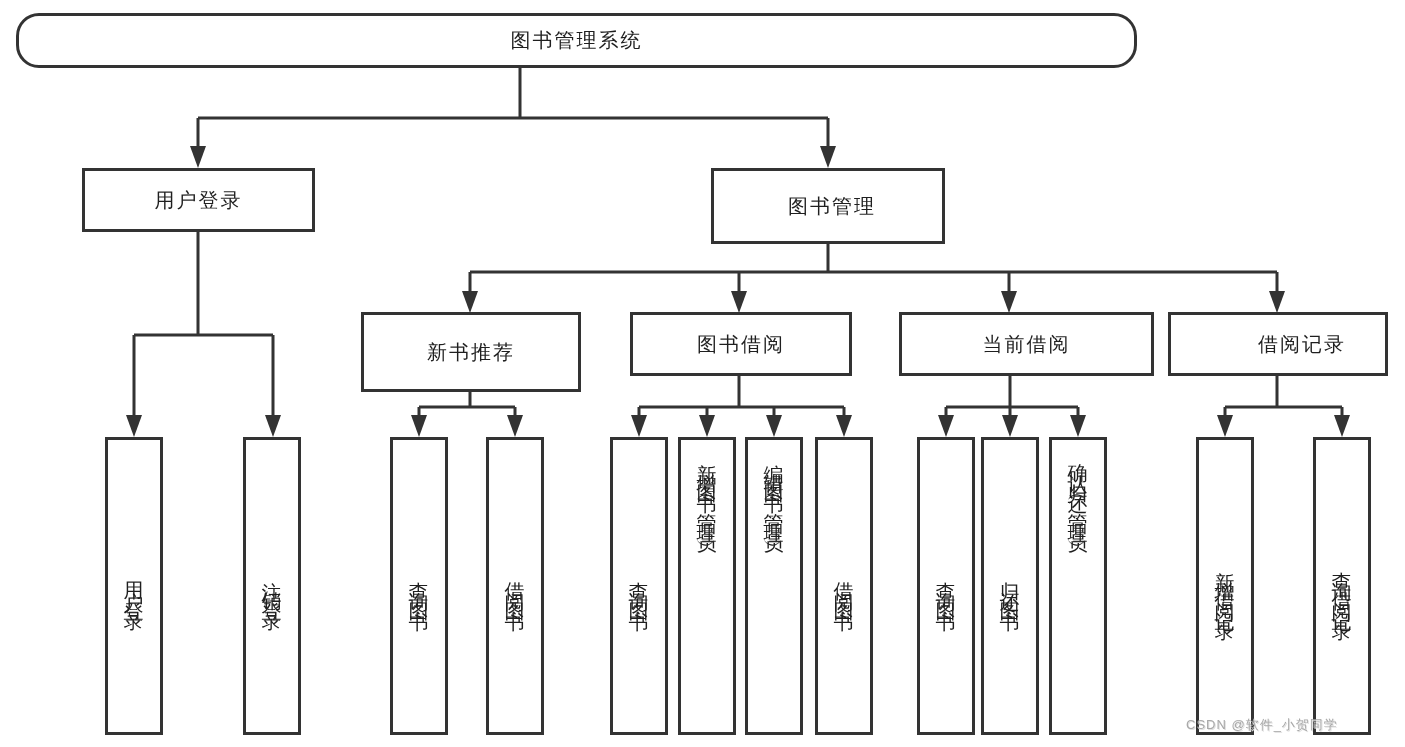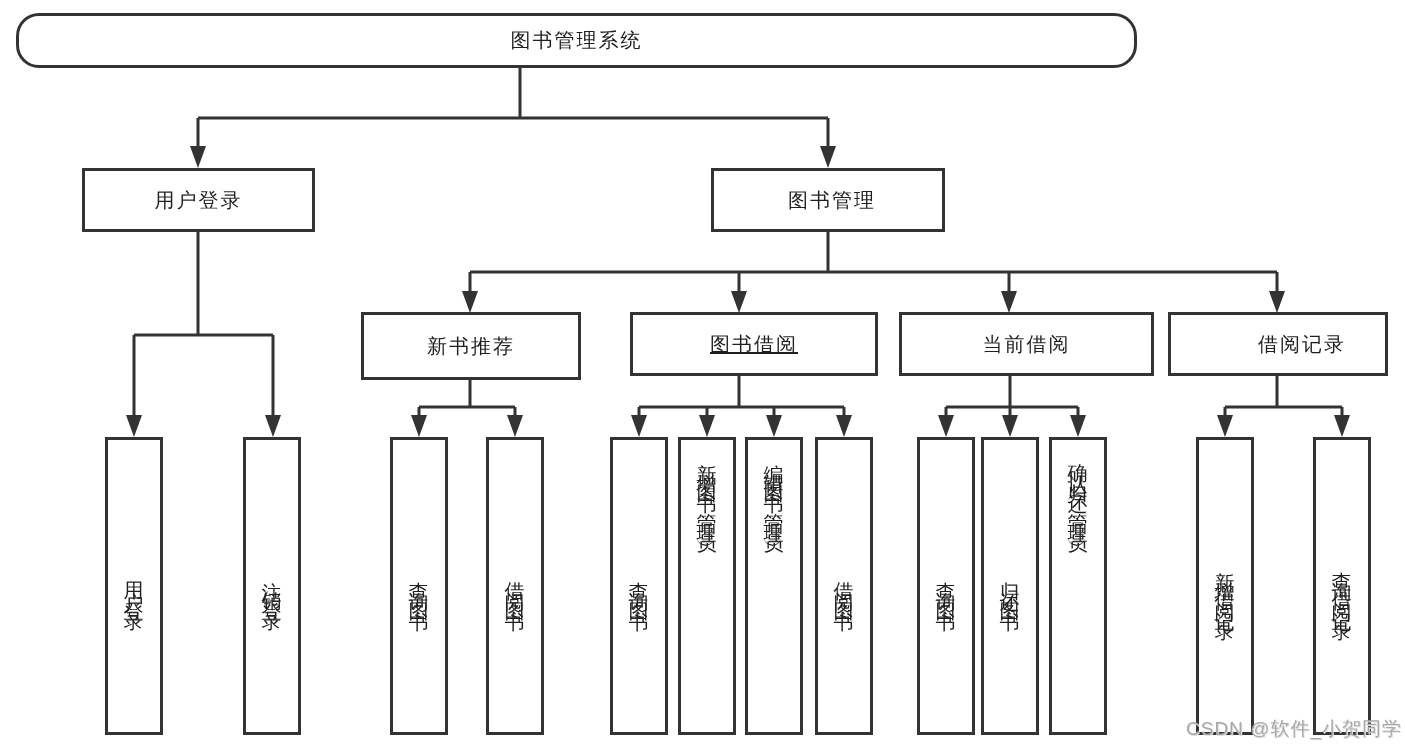--- a/index.html
+++ b/index.html
@@ -31,43 +31,43 @@
     text-orientation:mixed;
     font-size:20px;
     letter-spacing:10px;
     line-height:1;
     white-space:normal;
   }
   .leaf.top{align-items:flex-start;padding-top:8px;}
   
   #n-root          {left:16px;  top:13px;  width:1121px;height:55px;border-radius:23px;}
   #n-user-login    {left:82px;  top:168px; width:233px; height:64px;}
-  #n-book-mgmt     {left:711px; top:168px; width:234px; height:64px;padding-left:8px;}
-  #n-new-books     {left:361px; top:312px; width:220px; height:68px;}
-  #n-book-borrow   {left:630px; top:312px; width:248px; height:64px;text-decoration:underline;}
+  #n-book-mgmt     {left:711px; top:168px; width:234px; height:76px;padding-left:8px;}
+  #n-new-books     {left:361px; top:312px; width:220px; height:80px;}
+  #n-book-borrow   {left:630px; top:312px; width:222px; height:64px;}
   #n-current-borrow{left:899px; top:312px; width:255px; height:64px;}
   #n-borrow-records{left:1168px;top:312px; width:220px; height:64px;padding-left:48px;}
   .leaf{top:437px;height:298px;width:58px;}
   #l-login      {left:105px;}
   #l-logout     {left:243px;}
   #l-nb-query   {left:390px;}
   #l-nb-borrow  {left:486px;}
   #l-bb-query   {left:610px;}
   #l-bb-add     {left:678px;}
   #l-bb-edit    {left:745px;}
   #l-bb-borrow  {left:815px;}
   #l-cb-query   {left:917px;}
   #l-cb-return  {left:981px;}
   #l-cb-confirm {left:1049px;}
   #l-br-add     {left:1196px;}
   #l-br-query   {left:1313px;}
   #watermark{
     position:absolute;
     left:1186px;top:716px;
-    font-size:19px;
+    font-size:13px;
     letter-spacing:1px;
     color:#a8a8a8;
     text-shadow:1px 1px 0 #e0e0e0;
     white-space:nowrap;
   }
 </style>
 </head>
 <body>
 
 <div id="stage">

